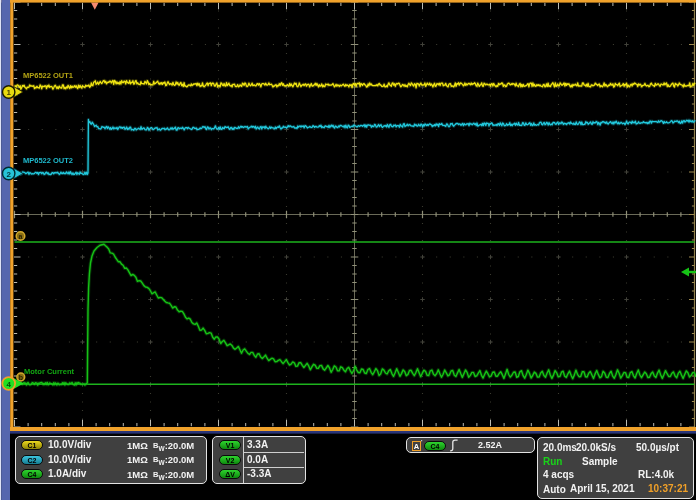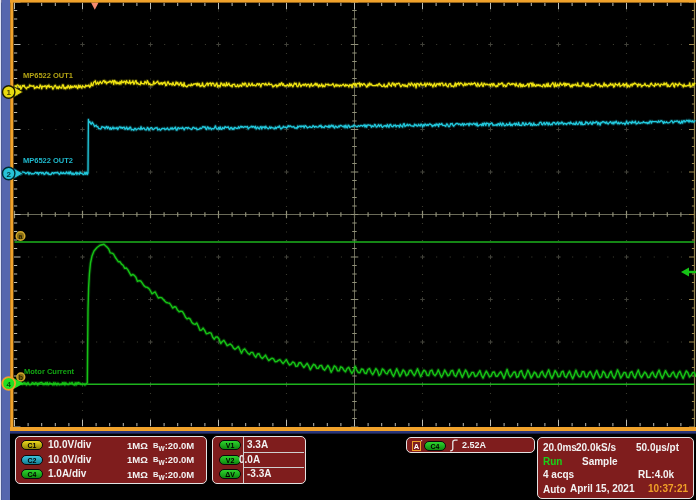--- a/index.html
+++ b/index.html
@@ -1,16 +1,16 @@
 <!DOCTYPE html>
 <html><head><meta charset="utf-8">
 <style>
 html,body{margin:0;padding:0;background:#000;width:696px;height:500px;overflow:hidden}
 body{font-family:"Liberation Sans",sans-serif}
-.sb{position:absolute;background:#7f1d1d;border:1.4px solid #e2e2e2;border-radius:5px;
+.sb{position:absolute;background:#404040;border:1.4px solid #e2e2e2;border-radius:5px;
  color:#f2f2f2;font-size:10px;font-weight:bold}
 </style></head>
 <body>
 <svg width="696" height="500" viewBox="0 0 696 500" style="position:absolute;left:0;top:0">
 <rect width="696" height="500" fill="#000"></rect>
 <path d="M82.5 10.5v1.1M82.5 19.0v1.1M82.5 27.5v1.1M82.5 36.0v1.1M82.5 44.5v1.1M82.5 53.0v1.1M82.5 61.5v1.1M82.5 70.0v1.1M82.5 78.5v1.1M82.5 87.0v1.1M82.5 95.5v1.1M82.5 104.0v1.1M82.5 112.5v1.1M82.5 121.0v1.1M82.5 129.5v1.1M82.5 138.0v1.1M82.5 146.5v1.1M82.5 155.0v1.1M82.5 163.5v1.1M82.5 172.0v1.1M82.5 180.5v1.1M82.5 189.0v1.1M82.5 197.5v1.1M82.5 206.0v1.1M82.5 214.5v1.1M82.5 223.0v1.1M82.5 231.5v1.1M82.5 240.0v1.1M82.5 248.5v1.1M82.5 257.0v1.1M82.5 265.5v1.1M82.5 274.0v1.1M82.5 282.5v1.1M82.5 291.0v1.1M82.5 299.5v1.1M82.5 308.0v1.1M82.5 316.5v1.1M82.5 325.0v1.1M82.5 333.5v1.1M82.5 342.0v1.1M82.5 350.5v1.1M82.5 359.0v1.1M82.5 367.5v1.1M82.5 376.0v1.1M82.5 384.5v1.1M82.5 393.0v1.1M82.5 401.5v1.1M82.5 410.0v1.1M82.5 418.5v1.1" stroke="#3a3a2f" stroke-width="1.1" fill="none"></path>
 <path d="M150.5 10.5v1.1M150.5 19.0v1.1M150.5 27.5v1.1M150.5 36.0v1.1M150.5 44.5v1.1M150.5 53.0v1.1M150.5 61.5v1.1M150.5 70.0v1.1M150.5 78.5v1.1M150.5 87.0v1.1M150.5 95.5v1.1M150.5 104.0v1.1M150.5 112.5v1.1M150.5 121.0v1.1M150.5 129.5v1.1M150.5 138.0v1.1M150.5 146.5v1.1M150.5 155.0v1.1M150.5 163.5v1.1M150.5 172.0v1.1M150.5 180.5v1.1M150.5 189.0v1.1M150.5 197.5v1.1M150.5 206.0v1.1M150.5 214.5v1.1M150.5 223.0v1.1M150.5 231.5v1.1M150.5 240.0v1.1M150.5 248.5v1.1M150.5 257.0v1.1M150.5 265.5v1.1M150.5 274.0v1.1M150.5 282.5v1.1M150.5 291.0v1.1M150.5 299.5v1.1M150.5 308.0v1.1M150.5 316.5v1.1M150.5 325.0v1.1M150.5 333.5v1.1M150.5 342.0v1.1M150.5 350.5v1.1M150.5 359.0v1.1M150.5 367.5v1.1M150.5 376.0v1.1M150.5 384.5v1.1M150.5 393.0v1.1M150.5 401.5v1.1M150.5 410.0v1.1M150.5 418.5v1.1" stroke="#3a3a2f" stroke-width="1.1" fill="none"></path>
 <path d="M218.5 10.5v1.1M218.5 19.0v1.1M218.5 27.5v1.1M218.5 36.0v1.1M218.5 44.5v1.1M218.5 53.0v1.1M218.5 61.5v1.1M218.5 70.0v1.1M218.5 78.5v1.1M218.5 87.0v1.1M218.5 95.5v1.1M218.5 104.0v1.1M218.5 112.5v1.1M218.5 121.0v1.1M218.5 129.5v1.1M218.5 138.0v1.1M218.5 146.5v1.1M218.5 155.0v1.1M218.5 163.5v1.1M218.5 172.0v1.1M218.5 180.5v1.1M218.5 189.0v1.1M218.5 197.5v1.1M218.5 206.0v1.1M218.5 214.5v1.1M218.5 223.0v1.1M218.5 231.5v1.1M218.5 240.0v1.1M218.5 248.5v1.1M218.5 257.0v1.1M218.5 265.5v1.1M218.5 274.0v1.1M218.5 282.5v1.1M218.5 291.0v1.1M218.5 299.5v1.1M218.5 308.0v1.1M218.5 316.5v1.1M218.5 325.0v1.1M218.5 333.5v1.1M218.5 342.0v1.1M218.5 350.5v1.1M218.5 359.0v1.1M218.5 367.5v1.1M218.5 376.0v1.1M218.5 384.5v1.1M218.5 393.0v1.1M218.5 401.5v1.1M218.5 410.0v1.1M218.5 418.5v1.1" stroke="#3a3a2f" stroke-width="1.1" fill="none"></path>
 <path d="M286.5 10.5v1.1M286.5 19.0v1.1M286.5 27.5v1.1M286.5 36.0v1.1M286.5 44.5v1.1M286.5 53.0v1.1M286.5 61.5v1.1M286.5 70.0v1.1M286.5 78.5v1.1M286.5 87.0v1.1M286.5 95.5v1.1M286.5 104.0v1.1M286.5 112.5v1.1M286.5 121.0v1.1M286.5 129.5v1.1M286.5 138.0v1.1M286.5 146.5v1.1M286.5 155.0v1.1M286.5 163.5v1.1M286.5 172.0v1.1M286.5 180.5v1.1M286.5 189.0v1.1M286.5 197.5v1.1M286.5 206.0v1.1M286.5 214.5v1.1M286.5 223.0v1.1M286.5 231.5v1.1M286.5 240.0v1.1M286.5 248.5v1.1M286.5 257.0v1.1M286.5 265.5v1.1M286.5 274.0v1.1M286.5 282.5v1.1M286.5 291.0v1.1M286.5 299.5v1.1M286.5 308.0v1.1M286.5 316.5v1.1M286.5 325.0v1.1M286.5 333.5v1.1M286.5 342.0v1.1M286.5 350.5v1.1M286.5 359.0v1.1M286.5 367.5v1.1M286.5 376.0v1.1M286.5 384.5v1.1M286.5 393.0v1.1M286.5 401.5v1.1M286.5 410.0v1.1M286.5 418.5v1.1" stroke="#3a3a2f" stroke-width="1.1" fill="none"></path>
 <path d="M422.5 10.5v1.1M422.5 19.0v1.1M422.5 27.5v1.1M422.5 36.0v1.1M422.5 44.5v1.1M422.5 53.0v1.1M422.5 61.5v1.1M422.5 70.0v1.1M422.5 78.5v1.1M422.5 87.0v1.1M422.5 95.5v1.1M422.5 104.0v1.1M422.5 112.5v1.1M422.5 121.0v1.1M422.5 129.5v1.1M422.5 138.0v1.1M422.5 146.5v1.1M422.5 155.0v1.1M422.5 163.5v1.1M422.5 172.0v1.1M422.5 180.5v1.1M422.5 189.0v1.1M422.5 197.5v1.1M422.5 206.0v1.1M422.5 214.5v1.1M422.5 223.0v1.1M422.5 231.5v1.1M422.5 240.0v1.1M422.5 248.5v1.1M422.5 257.0v1.1M422.5 265.5v1.1M422.5 274.0v1.1M422.5 282.5v1.1M422.5 291.0v1.1M422.5 299.5v1.1M422.5 308.0v1.1M422.5 316.5v1.1M422.5 325.0v1.1M422.5 333.5v1.1M422.5 342.0v1.1M422.5 350.5v1.1M422.5 359.0v1.1M422.5 367.5v1.1M422.5 376.0v1.1M422.5 384.5v1.1M422.5 393.0v1.1M422.5 401.5v1.1M422.5 410.0v1.1M422.5 418.5v1.1" stroke="#3a3a2f" stroke-width="1.1" fill="none"></path>
@@ -87,35 +87,35 @@
     <div style="position:absolute;left:32px;top:16.5px">10.0V/div</div>
     <div style="position:absolute;left:111px;top:17.0px;font-size:9.5px">1MΩ&nbsp;&nbsp;<span style="font-size:7.5px;vertical-align:1px">B</span><span style="font-size:6.5px;vertical-align:-2px">W</span>:20.0M</div>
     <div style="position:absolute;left:5px;top:32px;width:22px;height:10px;background:linear-gradient(180deg,#2ed32e 0%,#0f8a0f 100%);border:1px solid #0a0a0a;border-radius:5.0px;color:#000;font-size:7px;font-weight:bold;text-align:center;line-height:10px;box-sizing:border-box">C4</div>
     <div style="position:absolute;left:32px;top:31px">1.0A/div</div>
     <div style="position:absolute;left:111px;top:31.5px;font-size:9.5px">1MΩ&nbsp;&nbsp;<span style="font-size:7.5px;vertical-align:1px">B</span><span style="font-size:6.5px;vertical-align:-2px">W</span>:20.0M</div>
   </div>
 <div class="sb" style="left:212px;top:436px;width:92px;height:46px">
     <div style="position:absolute;left:6px;top:3px;width:22px;height:10px;background:linear-gradient(180deg,#2ed32e 0%,#0f8a0f 100%);border:1px solid #0a0a0a;border-radius:5.0px;color:#000;font-size:7px;font-weight:bold;text-align:center;line-height:10px;box-sizing:border-box">V1</div>
     <div style="position:absolute;left:34px;top:2px">3.3A</div>
     <div style="position:absolute;left:6px;top:17.5px;width:22px;height:10px;background:linear-gradient(180deg,#2ed32e 0%,#0f8a0f 100%);border:1px solid #0a0a0a;border-radius:5.0px;color:#000;font-size:7px;font-weight:bold;text-align:center;line-height:10px;box-sizing:border-box">V2</div>
-    <div style="position:absolute;left:26px;top:16.5px">0.0A</div>
+    <div style="position:absolute;left:34px;top:16.5px">0.0A</div>
     <div style="position:absolute;left:6px;top:32px;width:22px;height:10px;background:linear-gradient(180deg,#2ed32e 0%,#0f8a0f 100%);border:1px solid #0a0a0a;border-radius:5.0px;color:#000;font-size:7px;font-weight:bold;text-align:center;line-height:10px;box-sizing:border-box">ΔV</div>
     <div style="position:absolute;left:34px;top:31px">-3.3A</div>
     <div style="position:absolute;left:30px;top:0;width:0;height:46px;border-left:1px solid #cfcfcf"></div>
     <div style="position:absolute;left:30px;top:15px;width:61px;height:0;border-top:1px solid #cfcfcf"></div>
     <div style="position:absolute;left:30px;top:30px;width:61px;height:0;border-top:1px solid #cfcfcf"></div>
   </div>
 <div class="sb" style="left:406px;top:437px;width:127px;height:14px;font-size:9px">
     <div style="position:absolute;left:5px;top:2.5px;width:9px;height:10px;border:1px solid #f0a028;font-size:7.5px;font-weight:bold;color:#fff;text-align:center;line-height:9px;box-sizing:border-box">A</div>
     <div style="position:absolute;left:14px;top:1px;font-size:6px;color:#fff">ʹ</div>
     <div style="position:absolute;left:17px;top:3px;width:22px;height:10px;background:linear-gradient(180deg,#2ed32e 0%,#0f8a0f 100%);border:1px solid #0a0a0a;border-radius:5.0px;color:#000;font-size:7px;font-weight:bold;text-align:center;line-height:10px;box-sizing:border-box">C4</div>
     <svg style="position:absolute;left:42px;top:0.5px" width="10" height="13">
       <path d="M1.2 11.8 Q3.8 11.8 3.8 9.6 L3.8 3.2 Q3.8 1.2 6 1.2 L8.6 1.2" stroke="#e8e8e8" stroke-width="1.3" fill="none"></path>
     </svg>
-    <div style="position:absolute;left:55px;top:2px">2.52A</div>
+    <div style="position:absolute;left:71px;top:2px">2.52A</div>
   </div>
 <div class="sb" style="left:537px;top:437px;width:155px;height:60px;font-size:10px">
     <div style="position:absolute;left:5px;top:4px">20.0ms</div>
     <div style="position:absolute;left:38px;top:4px">20.0kS/s</div>
     <div style="position:absolute;right:14px;top:4px">50.0µs/pt</div>
     <div style="position:absolute;left:5px;top:17.5px;color:#19d219">Run</div>
     <div style="position:absolute;left:44px;top:17.5px">Sample</div>
     <div style="position:absolute;left:5px;top:31px">4 acqs</div>
     <div style="position:absolute;left:100px;top:31px">RL:4.0k</div>
     <div style="position:absolute;left:5px;top:46px">Auto</div>

